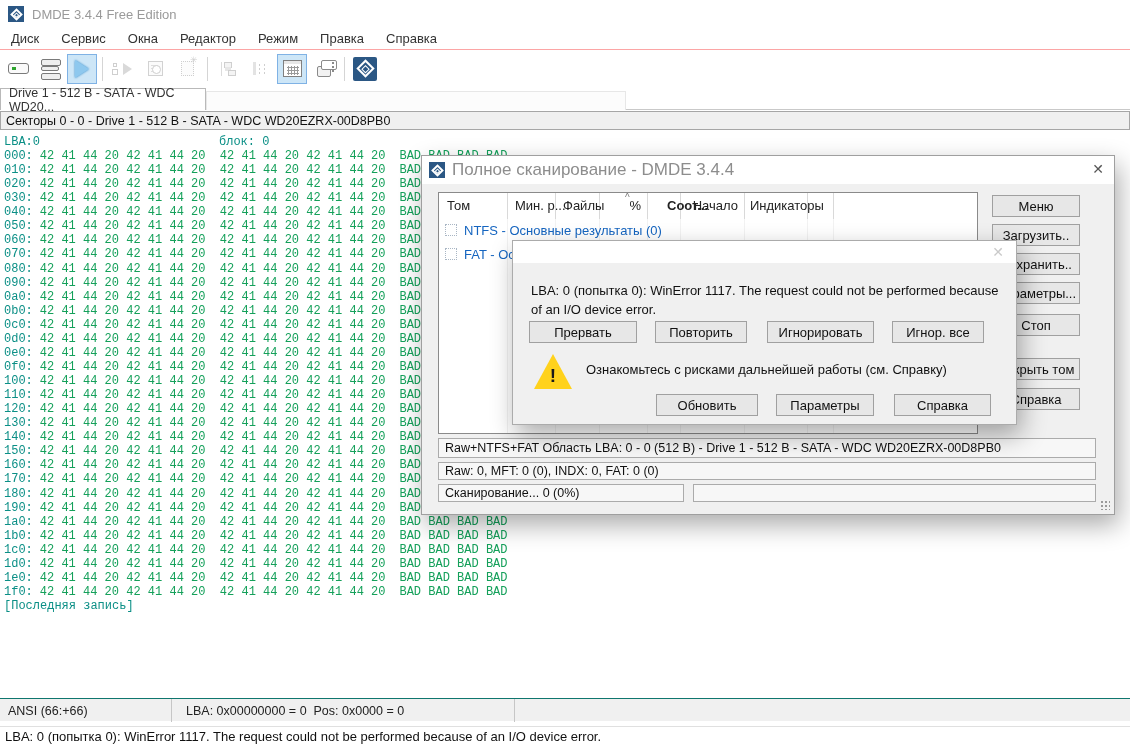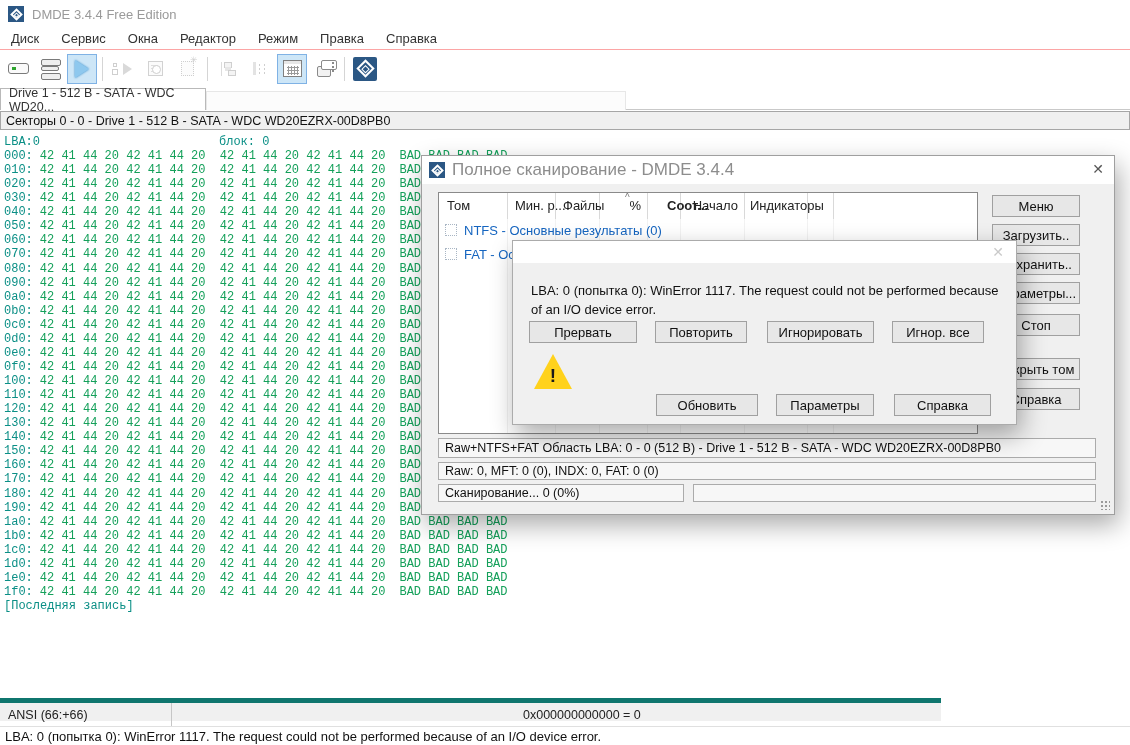--- a/index.html
+++ b/index.html
@@ -62,21 +62,21 @@
   .hexpanel { position:absolute; left:0; top:130px; width:1130px; height:567px; background:#fff; font-family:"Liberation Mono","DejaVu Sans Mono",monospace; font-size:12px; line-height:14.06px; padding:5px 0 0 4px; }
   .hexhead { position:relative; white-space:pre; color:#0b8f86; height:14px; }
   .blocklbl { position:absolute; left:215px; top:0; }
   .hexrow { white-space:pre; }
   .off { color:#0b8f86; margin-right:7px; }
   .hx { color:#14a05a; }
   .asc { margin-left:14px; }
   .hexfooter { color:#0b8f86; white-space:pre; }
 
   
-  .statusbar { position:absolute; left:0; top:698px; width:941px; height:23px; background:#f0f0f0; border-top:5px solid #0f766e; font-size:12.5px; color:#222; }
+  .statusbar { position:absolute; left:0; top:698px; width:1130px; height:23px; background:#f0f0f0; border-top:1px solid #0f766e; font-size:12.5px; color:#222; }
   .seg { position:absolute; top:0; height:23px; display:flex; align-items:center; white-space:pre; border-right:1px solid #c6c6c6; padding-left:8px; }
   .msgline { position:absolute; left:0; top:726px; width:1130px; height:19px; background:#fff; border-top:1px solid #e0e0e0; display:flex; align-items:center; padding-left:5px; font-size:13px; color:#111; }
 
   
   .dlg { position:absolute; background:#f0f0f0; border:1px solid #9f9f9f; box-shadow:4px 10px 24px rgba(0,0,0,.33); }
   .btn { position:absolute; background:#e7e7e7; border:1px solid #a0a0a0; display:flex; align-items:center; justify-content:center; font-size:13px; color:#111; cursor:default; }
 
   .scan-dlg { left:421px; top:155px; width:694px; height:360px; z-index:10; }
   .sd-titlebar { position:absolute; left:0; top:0; width:100%; height:28px; background:#fff; display:flex; align-items:center; padding-left:7px; }
   .sd-title { color:#8d8d8d; margin-left:7px; font-size:17px; }
@@ -238,21 +238,21 @@
 
       <div class="hexrow"><span class="off">1e0:</span><span class="hx">42 41 44 20 42 41 44 20  42 41 44 20 42 41 44 20</span><span class="hx asc">BAD BAD BAD BAD</span></div>
 
       <div class="hexrow"><span class="off">1f0:</span><span class="hx">42 41 44 20 42 41 44 20  42 41 44 20 42 41 44 20</span><span class="hx asc">BAD BAD BAD BAD</span></div>
     </div>
   <div class="hexfooter">[Последняя запись]</div>
 </div>
 
 <div class="statusbar">
   <div class="seg" style="left:0; width:172px;">ANSI (66:+66)</div>
-  <div class="seg" style="left:515px; width:615px; border-right:none;">0x000000000000 = 0</div>
+  <div class="seg" style="left:172px; width:343px; padding-left:14px;">LBA: 0x00000000 = 0  Pos: 0x0000 = 0</div>
 </div>
 
 <div class="msgline">LBA: 0 (попытка 0): WinError 1117. The request could not be performed because of an I/O device error.</div>
 
 <div class="dlg scan-dlg">
   <div class="sd-titlebar">
     <span class="logo sm">
         <span class="logo-inner"></span>
       </span>
     <span class="sd-title">Полное сканирование - DMDE 3.4.4</span>
@@ -318,17 +318,18 @@
   <div class="ed-msg">LBA: 0 (попытка 0): WinError 1117. The request could not be performed because of an I/O device error.</div>
 
   <div class="btn" style="left:16px;  top:80px; width:108px; height:22px;">Прервать</div>
   <div class="btn" style="left:142px; top:80px; width:92px;  height:22px;">Повторить</div>
   <div class="btn" style="left:254px; top:80px; width:107px; height:22px;">Игнорировать</div>
   <div class="btn" style="left:379px; top:80px; width:92px;  height:22px;">Игнор. все</div>
 
   <div class="warn-tri">
       <span>!</span>
     </div>
+  <div class="warn-text">Ознакомьтесь с рисками дальнейшей работы (см. Справку)</div>
 
   <div class="btn" style="left:143px; top:153px; width:102px; height:22px;">Обновить</div>
   <div class="btn" style="left:263px; top:153px; width:98px;  height:22px;">Параметры</div>
   <div class="btn" style="left:381px; top:153px; width:97px;  height:22px;">Справка</div>
 </div>
 
 </body></html>

